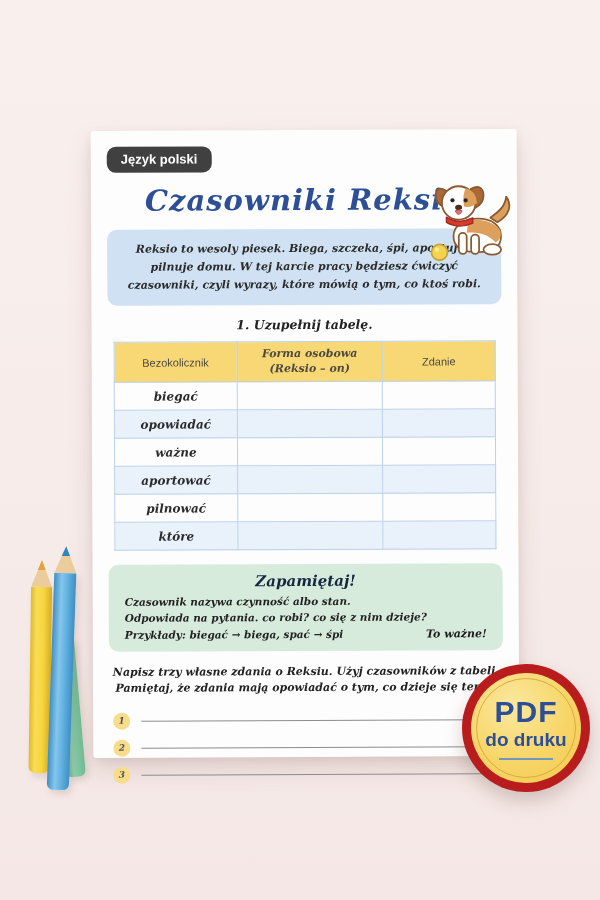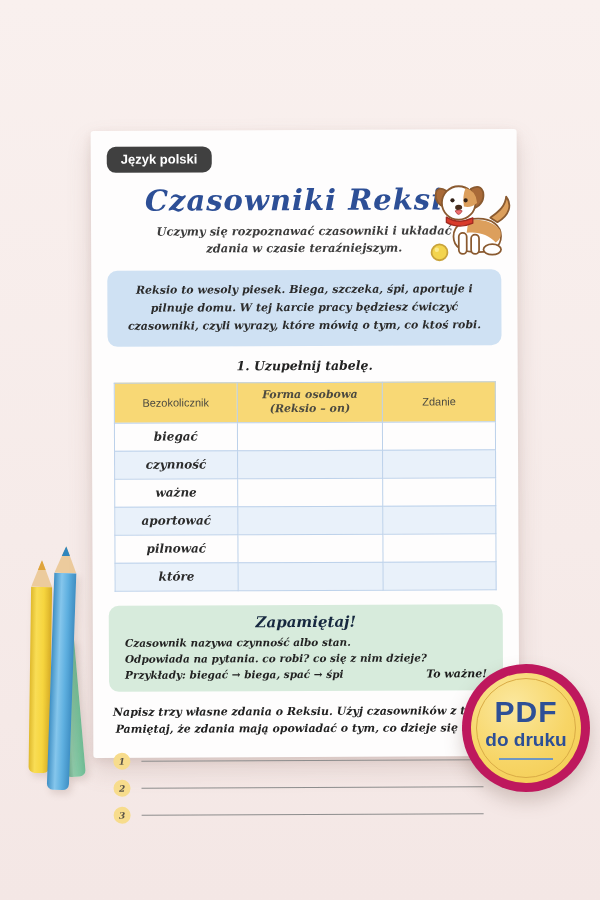--- a/index.html
+++ b/index.html
@@ -60,21 +60,21 @@
          font:600 italic 11px/1.5 "DejaVu Serif",serif;color:#222;}
   .answers{margin-top:10px;padding:0 4px;}
   .answer-row{display:flex;align-items:center;height:27px;}
   .num{width:17px;height:17px;border-radius:50%;background:#f7dc8c;flex:none;
        font:700 italic 9px "DejaVu Serif",serif;color:#5a5347;
        display:flex;align-items:center;justify-content:center;margin-right:11px;}
   .rule{flex:1;height:0;border-bottom:1.2px solid #8d8d8d;margin-right:16px;}
 
   
   .sticker{position:absolute;left:462px;top:664px;width:128px;height:128px;z-index:6;
-           background:#be185d;border-radius:50%;display:flex;align-items:center;justify-content:center;
+           background:#b91c1c;border-radius:50%;display:flex;align-items:center;justify-content:center;
            box-shadow:0 9px 18px rgba(120,90,80,.28);}
   .sticker-inner{position:relative;width:110px;height:110px;border-radius:50%;
            background:radial-gradient(circle at 38% 30%,#fbe89f 0%,#f7d566 55%,#f2c94d 100%);
            display:flex;flex-direction:column;align-items:center;justify-content:center;}
   .sticker-inner::before{content:"";position:absolute;inset:5px;border:1px solid #d9ab45;border-radius:50%;}
   .pdf-line1{font-weight:800;font-size:30px;line-height:1;color:#2d4f96;letter-spacing:1px;}
   .pdf-line2{font-weight:800;font-size:19px;color:#2d4f96;margin-top:2px;}
   .pdf-rule{width:54px;height:2px;background:#7097c0;margin-top:7px;}
 </style>
 </head>
@@ -123,21 +123,20 @@
       <circle cx="29" cy="21" r="2.4" fill="#33231a"></circle>
       <circle cx="44" cy="21" r="2.4" fill="#33231a"></circle>
       <ellipse cx="36" cy="29" rx="4" ry="3" fill="#4a2f1d"></ellipse>
       <path d="M32 33 Q36 41 40 33 Q37 31 32 33" fill="#ef6f6f" stroke="#b34545" stroke-width="1"></path>
       <g>
         <circle cx="14" cy="80" r="9" fill="#f3d44e" stroke="#c9a33a" stroke-width="2"></circle>
         <circle cx="11" cy="77" r="2.5" fill="#fae98e"></circle>
       </g>
     </svg>
 
-    <div class="subtitle">Uczymy się rozpoznawać czasowniki i układać zdania w czasie teraźniejszym.</div>
 
     <div class="info-box">Reksio to wesoly piesek. Biega, szczeka, śpi, aportuje i pilnuje domu. W tej karcie pracy będziesz ćwiczyć czasowniki, czyli wyrazy, które mówią o tym, co ktoś robi.</div>
 
     <div class="task1">1. Uzupełnij tabelę.</div>
 
     <table class="verbs">
       <colgroup>
           <col style="width:123px">
           <col style="width:146px">
           <col style="width:113px">
@@ -149,21 +148,21 @@
           <th class="sans">Zdanie</th>
         </tr>
       </thead>
       <tbody>
         <tr>
             <td class="inf">biegać</td>
             <td></td>
             <td></td>
           </tr>
         <tr class="alt">
-            <td class="inf">czynność</td>
+            <td class="inf">opowiadać</td>
             <td></td>
             <td></td>
           </tr>
         <tr>
             <td class="inf">ważne</td>
             <td></td>
             <td></td>
           </tr>
         <tr class="alt">
             <td class="inf">aportować</td>

